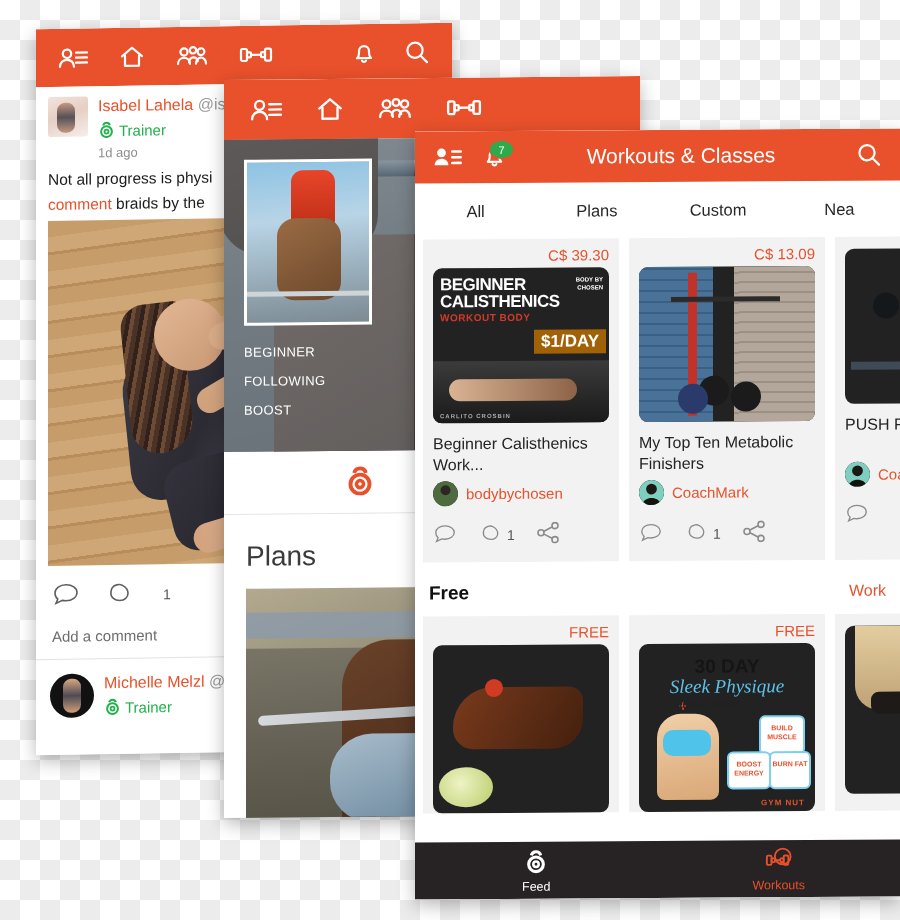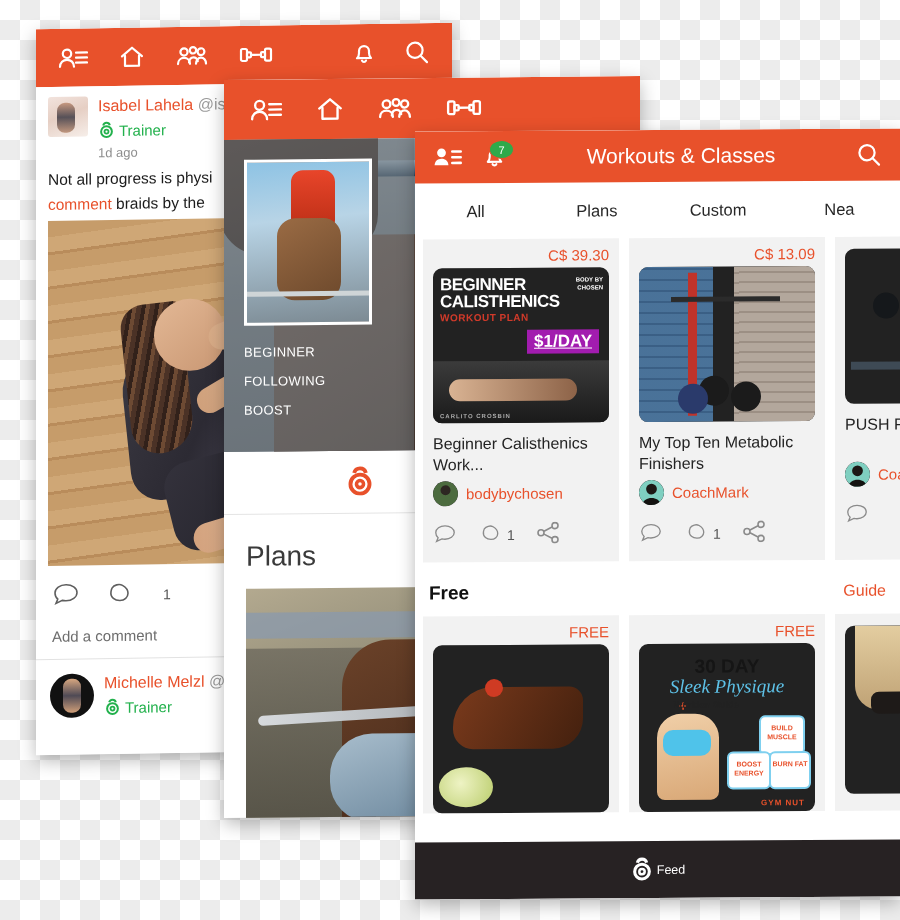--- a/index.html
+++ b/index.html
@@ -141,22 +141,22 @@
   .card .freetag{text-align:right;color:#e8512b;font-size:15px;padding:2px 0 4px;}
   .sechead{display:flex;align-items:center;padding:20px 14px 12px;background:#fff;}
   .sechead .st{font-size:19px;color:#111;font-weight:bold;}
   .sechead .more{margin-left:auto;color:#e8512b;font-size:16px;}
   
   .art-calis{background:#0c0c0c;}
   .art-calis .t1{position:absolute;left:7px;top:8px;font-size:17px;font-weight:bold;color:#fff;
      letter-spacing:-.5px;line-height:17px;font-family:"Liberation Sans",sans-serif;}
   .art-calis .t2{position:absolute;left:7px;top:44px;font-size:10px;font-weight:bold;color:#d13a2a;letter-spacing:.5px;}
   .art-calis .bb{position:absolute;right:6px;top:8px;font-size:6px;color:#fff;text-align:right;line-height:8px;font-weight:bold;}
-  .art-calis .day{position:absolute;right:10px;top:62px;background:#a21caf;color:#fff;font-size:17px;font-weight:bold;
-     padding:2px 7px;text-decoration:underline;}
+  .art-calis .day{position:absolute;right:3px;top:62px;background:#a16207;color:#fff;font-size:17px;font-weight:bold;
+     padding:2px 7px;}
   .art-calis .fl{position:absolute;left:0;bottom:0;width:100%;height:62px;background:linear-gradient(180deg,#3b3b3b,#1a1a1a);}
   .art-calis .pp{position:absolute;left:16px;bottom:22px;width:128px;height:22px;border-radius:11px;
      background:linear-gradient(90deg,#d9b393,#8d6348);}
   .art-calis .sig{position:absolute;left:7px;bottom:4px;font-size:6px;color:#aaa;letter-spacing:1px;font-weight:bold;}
   .art-gym{background:linear-gradient(150deg,#9fb3c6 0%,#7c6f66 45%,#4e4742 100%);}
   .art-gym .wall{position:absolute;left:0;top:0;width:42%;height:100%;
      background:repeating-linear-gradient(0deg,#4e7ba6 0 9px,#3d6690 9px 11px);opacity:.9;}
   .art-gym .rack{position:absolute;left:28%;top:6px;width:9px;height:92%;background:#c0332a;}
   .art-gym .bar{position:absolute;left:18%;top:30px;width:62%;height:5px;background:#2b2b2b;}
   .art-gym .plate{position:absolute;width:30px;height:30px;border-radius:50%;background:#1b1b1b;}
@@ -183,21 +183,21 @@
   .art-30d .hex{position:absolute;border:2px solid #7fd0ef;border-radius:6px;background:#fff;
      font-size:7px;font-weight:bold;color:#e8512b;text-align:center;line-height:9px;padding-top:6px;}
   .art-30d .gn{position:absolute;right:10px;bottom:4px;font-size:8px;font-weight:bold;color:#e8512b;letter-spacing:1px;}
   .art-abs{background:linear-gradient(165deg,#4a4038 0%,#d7b893 45%,#2e2722 100%);}
   .art-abs .hair{position:absolute;left:10px;top:0;width:48px;height:84px;border-radius:0 0 24px 24px;
      background:linear-gradient(180deg,#e3cda0,#bfa275);}
   .art-abs .bra{position:absolute;left:26px;top:66px;width:64px;height:22px;border-radius:8px;background:#1e1a18;}
 
   
   #p3 .botnav{position:absolute;left:0;bottom:0;width:100%;height:57px;background:#272223;display:flex;}
-  #p3 .bn{flex:1;display:flex;flex-direction:row;align-items:center;justify-content:center;gap:3px;}
+  #p3 .bn{flex:1;display:flex;flex-direction:column;align-items:center;justify-content:center;gap:3px;}
   #p3 .bn span{font-size:12.5px;color:#fff;}
   #p3 .bn.active span{color:#e8512b;}
   .sharesvg{stroke:#8b8b8b;fill:none;stroke-width:1.6;}
   .darkico{stroke:#5f5f5f;fill:none;stroke-width:1.6;}
 </style>
 </head>
 <body>
 
 <div class="stage">
 
@@ -440,21 +440,21 @@
       <div class="tab">Custom</div>
       <div class="tab">Nea</div>
     </div>
 
     <div class="scrollrow">
 
       <div class="card">
         <div class="price">C$ 39.30</div>
         <div class="thumb art-calis">
           <div class="t1"><span>BEGINNER</span><br><span>CALISTHENICS</span></div>
-          <div class="t2">WORKOUT PLAN</div>
+          <div class="t2">WORKOUT BODY</div>
           <div class="bb"><span>BODY BY</span><br><span>CHOSEN</span></div>
           <div class="fl"></div>
             <div class="pp"></div>
           <div class="day">$1/DAY</div>
           <div class="sig">CARLITO CROSBIN</div>
         </div>
         <div class="ctitle">Beginner Calisthenics Work...</div>
         <div class="auth">
           <span class="aav"><svg width="25" height="25">
                 <circle cx="12.5" cy="12.5" r="12.5" fill="#4c6b3f"></circle>
@@ -534,21 +534,21 @@
         <div class="cacts">
           <span><svg width="24" height="21" viewBox="0 0 28 25">
                 <path class="sharesvg" d="M14 3c6 0 11 3.4 11 8s-5 8-11 8c-1.3 0-2.6-.2-3.7-.5L4 21.5l1.8-4.3C4 15.7 3 13.5 3 11c0-4.6 5-8 11-8Z"></path>
               </svg></span>
         </div>
       </div>
     </div>
 
     <div class="sechead">
       <span class="st">Free</span>
-      <span class="more">Guide</span>
+      <span class="more">Work</span>
     </div>
 
     <div class="scrollrow">
       <div class="card">
         <div class="freetag">FREE</div>
         <div class="thumb art-food" style="height:168px">
           <div class="fish"></div>
             <div class="tom"></div>
             <div class="lime"></div>
         </div>
@@ -579,16 +579,29 @@
 
     <div class="botnav">
       <div class="bn">
         <span><svg width="24" height="26" viewBox="0 0 17 18">
               <path d="M5.2 5.2A3.4 3.4 0 0 1 11.8 5.2" fill="none" stroke="#fff" stroke-width="2.2"></path>
               <circle cx="8.5" cy="11.5" r="5.2" fill="none" stroke="#fff" stroke-width="2.2"></circle>
               <circle cx="8.5" cy="11.5" r="1.9" fill="none" stroke="#fff" stroke-width="1.8"></circle>
             </svg></span>
         <span>Feed</span>
       </div>
+      <div class="bn active">
+        <span><svg width="28" height="26" viewBox="0 0 30 26">
+              <circle cx="19" cy="10" r="8.4" fill="none" stroke="#e8512b" stroke-width="2"></circle>
+              <g stroke="#e8512b" fill="none" stroke-width="2" stroke-linejoin="round">
+                <rect x="2" y="9" width="5" height="10" rx="1.4"></rect>
+                <rect x="20" y="9" width="5" height="10" rx="1.4"></rect>
+                <rect x="7" y="12" width="3.6" height="4" rx="1"></rect>
+                <rect x="16.4" y="12" width="3.6" height="4" rx="1"></rect>
+                <path d="M10.6 14h5.8"></path>
+              </g>
+            </svg></span>
+        <span>Workouts</span>
+      </div>
     </div>
   </div>
 
 </div>
 
 </body></html>

